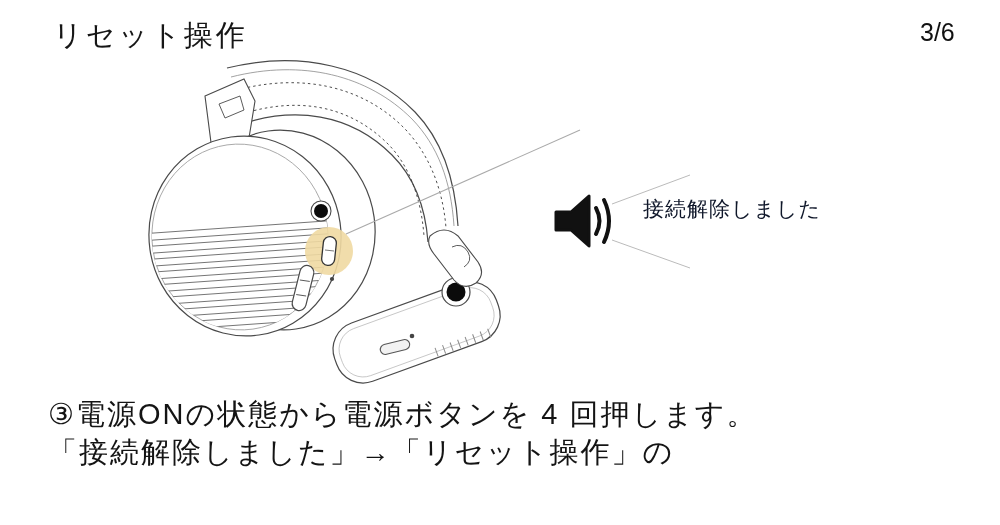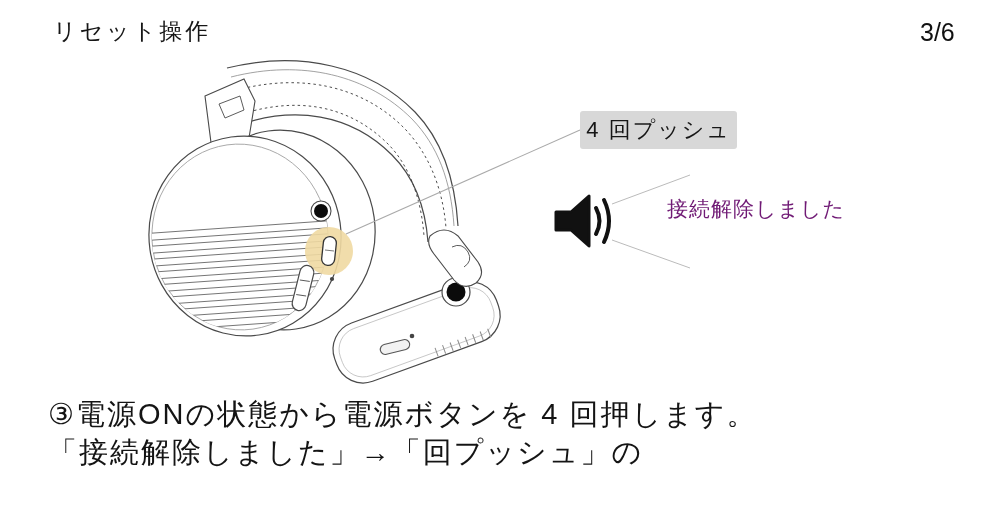--- a/index.html
+++ b/index.html
@@ -1,34 +1,34 @@
 <!DOCTYPE html>
 <html><head>
 <meta charset="utf-8">
 <style>
   html,body{margin:0;padding:0;background:#fff;}
   .page{
     position:relative;width:1000px;height:525px;background:#ffffff;overflow:hidden;
     font-family:"Liberation Sans","DejaVu Sans",sans-serif;color:#111;
   }
   .title{
-    position:absolute;left:53px;top:16px;font-size:23px;letter-spacing:3px;color:#161616;
+    position:absolute;left:53px;top:16px;font-size:29px;letter-spacing:3px;color:#161616;
   }
   .pagenum{
     position:absolute;left:920px;top:18px;font-size:25px;color:#111;
   }
   .illust{position:absolute;left:0;top:0;width:1000px;height:525px;}
   .callout{
     position:absolute;left:580px;top:111px;width:157px;height:38px;
     background:#d8d8d8;border-radius:3px;display:flex;align-items:center;justify-content:center;
     font-size:22px;letter-spacing:2px;color:#161616;
   }
   .voice{
     position:absolute;left:643px;top:192px;font-size:21px;line-height:33px;
-    letter-spacing:1px;color:#701a75;margin-left:24px;
+    letter-spacing:1px;color:#0f172a;
   }
   .instructions{
     position:absolute;left:36px;top:395px;font-size:29px;line-height:38px;
     letter-spacing:2px;color:#141414;white-space:nowrap;margin-left:12px;
   }
 </style>
 </head>
 <body>
 
 <div class="page">
@@ -119,24 +119,23 @@
 
     <g>
       <polygon points="556,212 571,212 589,196 589,246 571,230 556,230" fill="#111111" stroke="#111111" stroke-width="3" stroke-linejoin="round"></polygon>
       <path d="M 596 208 Q 603 221 596 234" fill="none" stroke="#111111" stroke-width="4" stroke-linecap="round"></path>
       <path d="M 604 200 Q 614 221 604 242" fill="none" stroke="#111111" stroke-width="4" stroke-linecap="round"></path>
       <line x1="612" y1="204" x2="690" y2="175" stroke="#bbbbbb" stroke-width="1"></line>
       <line x1="612" y1="240" x2="690" y2="268" stroke="#bbbbbb" stroke-width="1"></line>
     </g>
   </svg>
 
-  <div class="callout">4 回プッシュ</div>
 
   <div class="voice">
     <div>接続解除しました</div>
   </div>
 
   <div class="instructions">
     <div>③電源ONの状態から電源ボタンを 4 回押します。</div>
-    <div>「接続解除しました」→「回プッシュ」の</div>
+    <div>「接続解除しました」→「リセット操作」の</div>
   </div>
 
 </div>
 
 </body></html>

